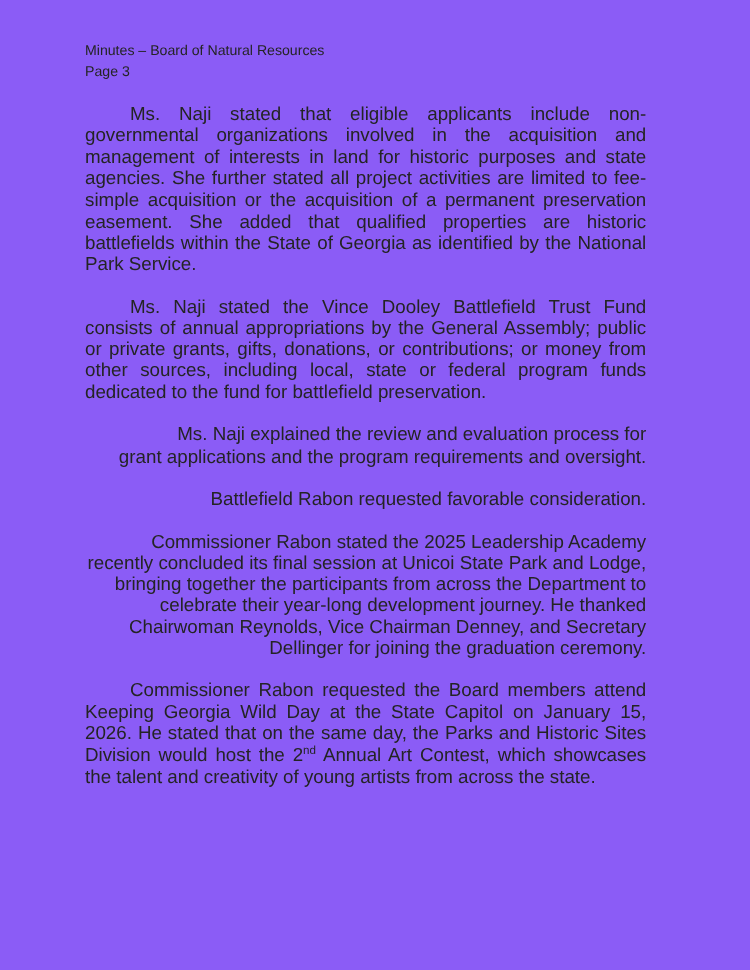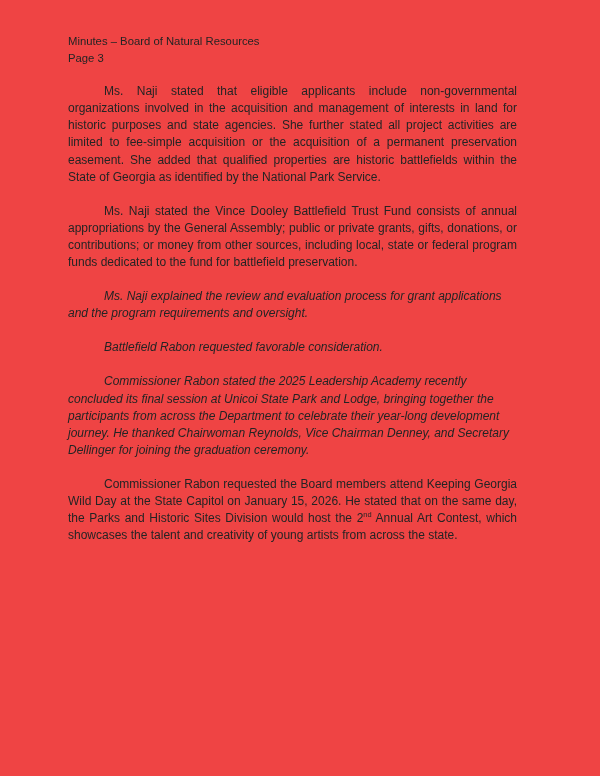--- a/index.html
+++ b/index.html
@@ -11,21 +11,21 @@
     width: 600px;
     height: 776px;
     font-family: "Liberation Sans", sans-serif;
     color: #242424;
     overflow: hidden;
   }
   #page {
     width: 600px;
     height: 776px;
     position: relative;
-    background: #ef4444;
+    background: #8b5cf6;
     box-sizing: border-box;
   }
   #content {
     position: absolute;
     left: 68px;
     top: 33px;
     width: 464px;
   }
   .header-block {
     font-size: 11.3px;
@@ -33,35 +33,34 @@
     text-align: left;
     color: #242424;
   }
   .header-line {
     white-space: pre;
   }
   .body-block {
     margin-top: 17px;
   }
   p.para {
-    font-size: 12px;
+    font-size: 15px;
     line-height: 17.1px;
     margin: 0 15px 17px 0;
     text-indent: 36px;
     color: #242424;
     -webkit-hyphens: none;
     hyphens: none;
   }
   p.para.justify {
     text-align: justify;
     text-align-last: left;
   }
   p.para.left {
-    text-align: left;
-    font-style: italic;
+    text-align: right;
   }
   p.para.motion {
     font-weight: bold;
     text-align: justify;
     text-align-last: left;
   }
   p.para.motion .u {
     text-decoration: underline;
     text-decoration-thickness: 1px;
     text-underline-offset: 2px;

